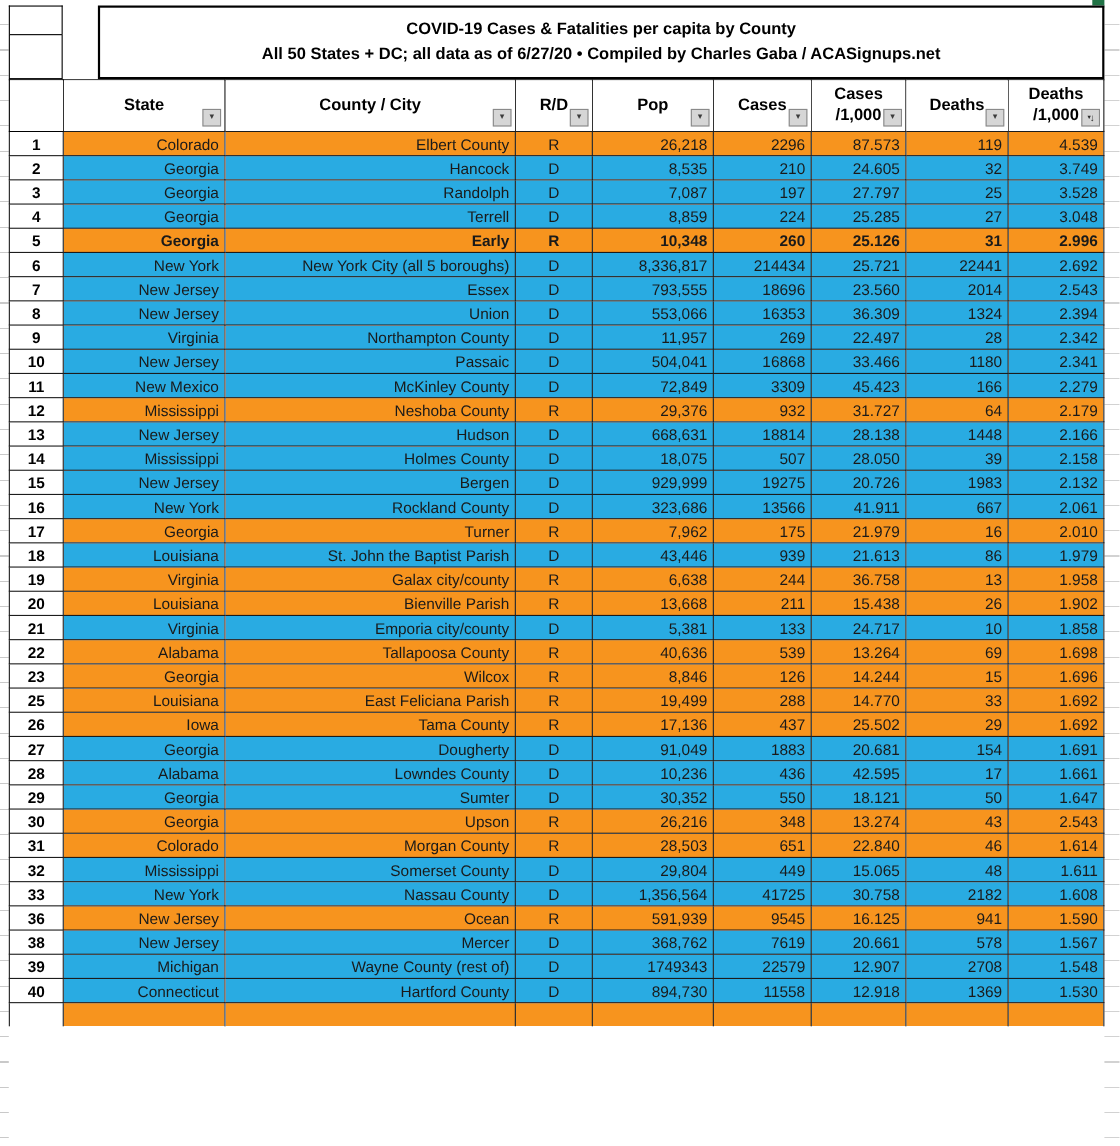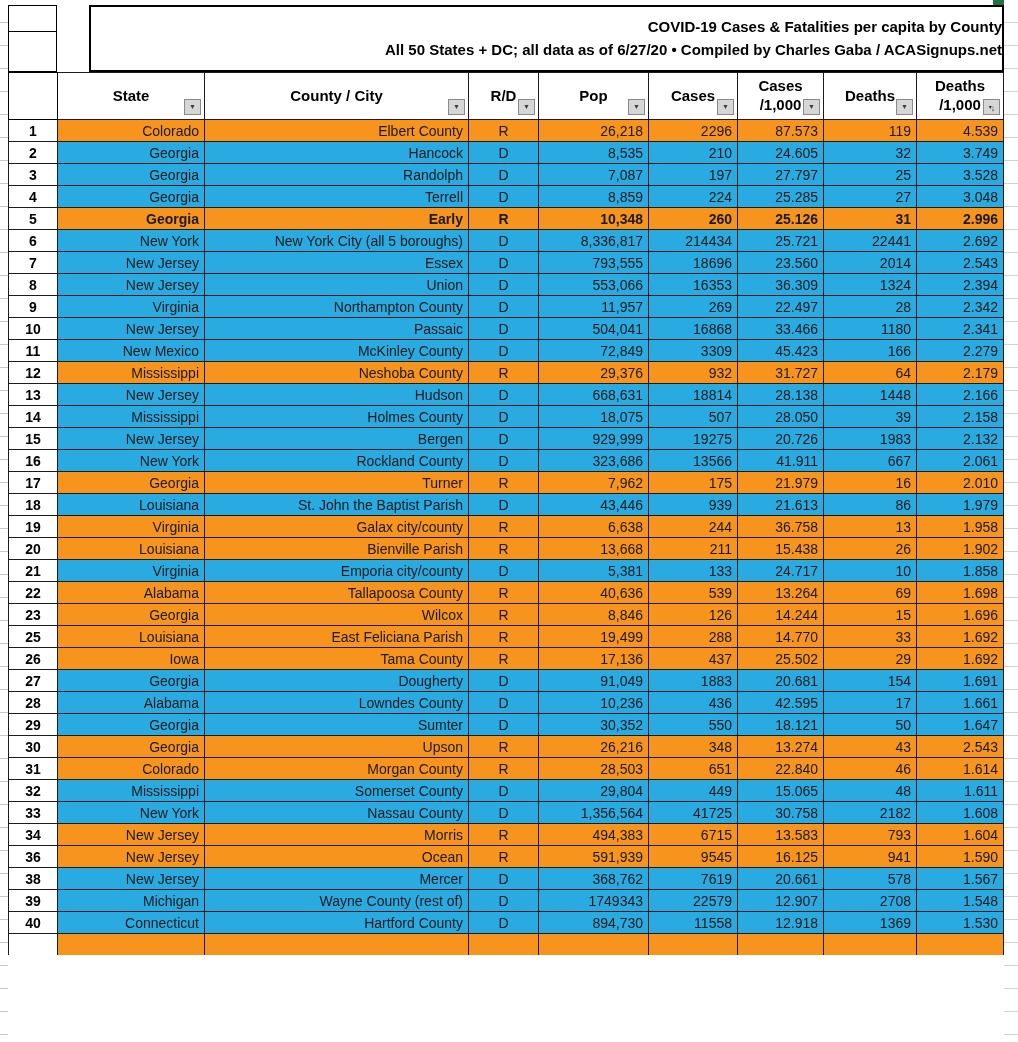--- a/index.html
+++ b/index.html
@@ -10,21 +10,21 @@
     background-image:repeating-linear-gradient(to bottom,transparent 0 22px,#c9c9c9 22px 23px);}
   .right-gutter{position:absolute;left:1004px;top:0;width:14px;height:1042px;background:#fff;
     background-image:repeating-linear-gradient(to bottom,transparent 0 22px,#d2d2d2 22px 23px);}
   .green-corner{position:absolute;left:993px;top:0;width:11px;height:7px;background:#217346;}
   
   .title-area{position:absolute;left:8px;top:5px;width:996px;height:67px;display:flex;}
   .title-spacers{width:49px;display:flex;flex-direction:column;}
   .title-spacers .sp1{height:25px;border:1px solid #000;border-bottom:none;background:#fff;}
   .title-spacers .sp2{flex:1;border:1px solid #000;background:#fff;}
   .title-box{flex:1;border:2px solid #000;background:#fff;display:flex;flex-direction:column;
-    align-items:flex-end;justify-content:center;gap:3px;margin-left:32px;}
+    align-items:center;justify-content:center;gap:3px;margin-left:32px;}
   .title-box .t1,.title-box .t2{font-weight:bold;font-size:15px;color:#000;text-align:center;line-height:1.35;}
   
   table.grid{position:absolute;left:8px;top:72px;width:996px;border-collapse:collapse;table-layout:fixed;}
   table.grid th,table.grid td{border:1px solid #1c1c1c;overflow:hidden;white-space:nowrap;}
   table.grid thead th{position:relative;height:44px;background:#fff;color:#000;font-size:15px;
     font-weight:bold;text-align:center;vertical-align:middle;white-space:pre-line;line-height:1.25;}
   table.grid thead th:first-child{background:#fff;border:1px solid #000;}
   table.grid tbody td{height:21px;font-size:14px;vertical-align:middle;padding:0 5px;}
   td.numcol{background:#fff !important;color:#000;font-weight:bold;text-align:center;font-size:14px;}
   .al-r{text-align:right;}
@@ -434,31 +434,20 @@
           <td class="al-r">New York</td>
           <td class="al-r">Nassau County</td>
           <td class="al-c">D</td>
           <td class="al-r">1,356,564</td>
           <td class="al-r">41725</td>
           <td class="al-r">30.758</td>
           <td class="al-r">2182</td>
           <td class="al-r">1.608</td>
         </tr>
         <tr class="rep">
-          <td class="numcol">34</td>
-          <td class="al-r">New Jersey</td>
-          <td class="al-r">Morris</td>
-          <td class="al-c">R</td>
-          <td class="al-r">494,383</td>
-          <td class="al-r">6715</td>
-          <td class="al-r">13.583</td>
-          <td class="al-r">793</td>
-          <td class="al-r">1.604</td>
-        </tr>
-        <tr class="rep">
           <td class="numcol">36</td>
           <td class="al-r">New Jersey</td>
           <td class="al-r">Ocean</td>
           <td class="al-c">R</td>
           <td class="al-r">591,939</td>
           <td class="al-r">9545</td>
           <td class="al-r">16.125</td>
           <td class="al-r">941</td>
           <td class="al-r">1.590</td>
         </tr>

